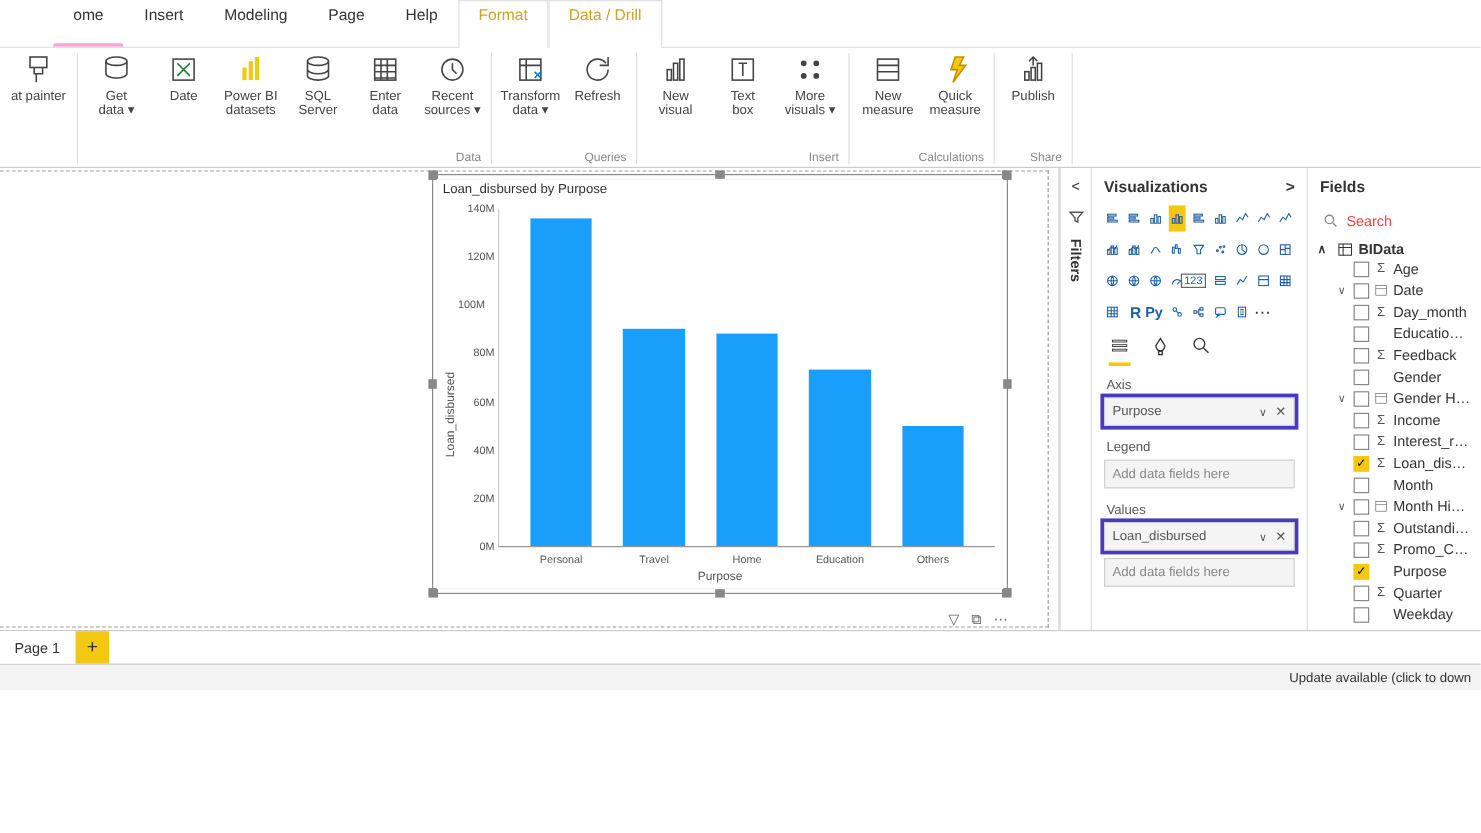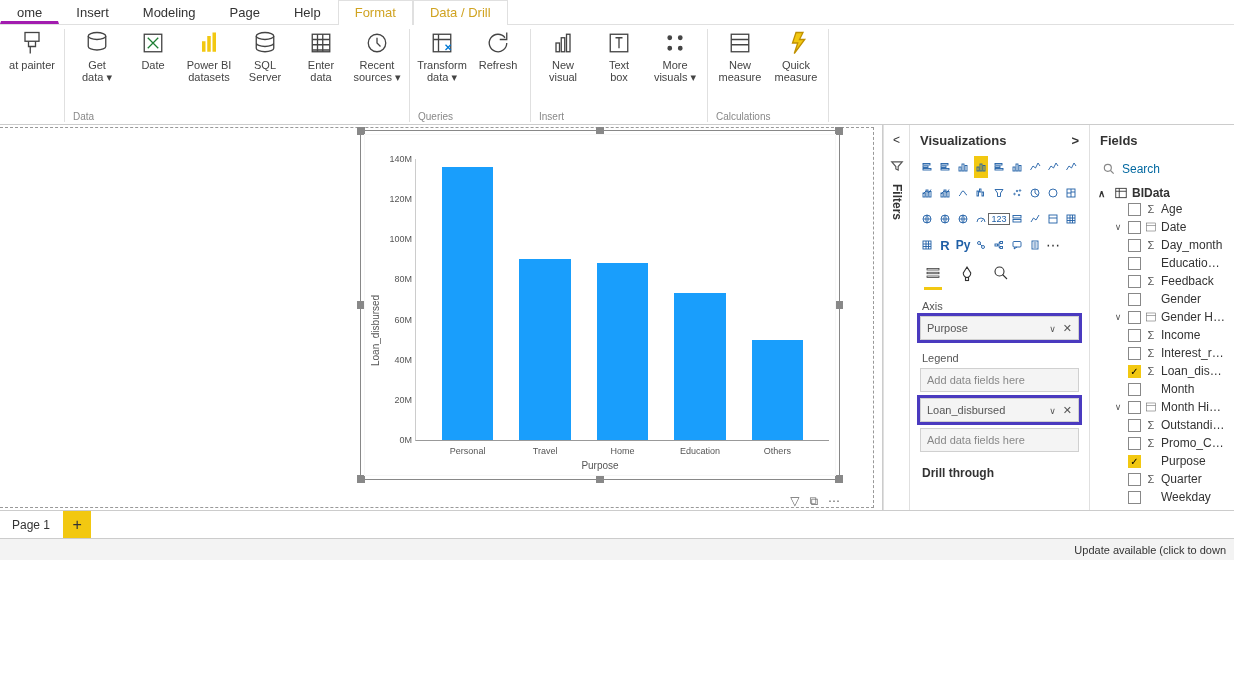--- a/index.html
+++ b/index.html
@@ -1,57 +1,57 @@
 <!DOCTYPE html>
 <html><head>
 <meta charset="utf-8">
 <style>
   * { box-sizing: border-box; font-family: "Segoe UI", sans-serif; }
   body { margin:0; font-size:12px; background:#fff; color:#333; overflow:hidden; }
   
   .tabs { display:flex; border-bottom:1px solid #e0e0e0; }
   .tab { padding:4px 16px; font-size:13px; cursor:pointer; border:1px solid transparent; border-bottom:none; }
   .tab.open { border-color:#e0e0e0; color:#d0a321; background:#fff; margin-bottom:-1px;}
-  .tab.active-underline { border-bottom:3px solid #a21caf; padding-bottom:1px;}
+  .tab.active-underline { border-bottom:3px solid #f9a8d4; padding-bottom:16px;margin-left:44px;}
   
   .ribbon { display:flex; border-bottom:1px solid #ccc; padding:4px 0 2px 0; height:100px;}
-  .rgroup { display:flex; flex-direction:column; align-items:flex-start; padding:0 8px; border-right:1px solid #e0e0e0; }
+  .rgroup { display:flex; flex-direction:column; align-items:flex-end; padding:0 8px; border-right:1px solid #e0e0e0; }
   .rrow { display:flex; flex:1; align-items:flex-start; gap:8px; }
   .rbtn { display:flex; flex-direction:column; align-items:center; width:48px; cursor:pointer; }
   .rbtn .icon { width:28px; height:28px; margin-bottom:2px; }
   .rbtn span { font-size:11px; text-align:center; line-height:12px; color:#444;}
   .rgroup-label { font-size:10px; color:#888; margin-top:2px;}
   .caret { font-size:8px; }
   
   .main { display:flex; height:calc(100% - 170px); }
   .canvas-area { flex:1; position:relative; border-right:1px solid #ccc;}
   .pane { border-left:1px solid #e0e0e0; display:flex; flex-direction:column; }
   .pane.viz { width:180px; }
   .pane.fields { width:145px;}
   .pane-header { display:flex; align-items:center; justify-content:space-between; padding:8px 10px; font-weight:600; font-size:13px;gap:48px; }
   
   .filters-strip { width:26px; border-left:1px solid #e0e0e0; display:flex; flex-direction:column; align-items:center; padding-top:8px;}
   .filters-strip .flabel { writing-mode:vertical-rl; font-size:12px; font-weight:600; margin-top:8px;}
   
   .viz-grid { display:flex; flex-wrap:wrap; gap:4px; padding:0 10px; }
-  .viz-icon { width:14px; height:22px; border:1px solid transparent; display:flex; align-items:center; justify-content:center; cursor:pointer; position:relative;}
+  .viz-icon { width:14px; height:22px; border:1px solid transparent; display:flex; align-items:center; justify-content:flex-end; cursor:pointer; position:relative;}
   .viz-icon svg { width:18px; height:18px; }
   .viz-icon.selected { background:#f2c811; }
   
   .format-tabs { display:flex; gap:16px; padding:8px 14px 4px;}
   .format-tab { padding-bottom:2px; cursor:pointer;}
   .format-tab.active { border-bottom:3px solid #f2c811; }
   
   .well-label { font-size:11px; color:#555; padding:6px 12px 2px; }
   .well { margin:2px 10px 6px; background:#f4f4f4; border:1px solid #d0d0d0; padding:2px 6px; font-size:11px; color:#555; display:flex; align-items:center; justify-content:space-between; height:24px;}
   .well.hl { outline:3px solid #4a3abf; }
   .well .wclose { cursor:pointer; margin-left:4px;}
   .drill { padding:8px 12px 2px; font-size:12px; font-weight:600;}
   
-  .search { margin:4px 8px; display:flex; align-items:flex-start; border:0; padding:2px 4px; color:#0369a1;}
+  .search { margin:4px 8px; display:flex; align-items:flex-start; border:0; padding:2px 4px; color:#ef4444;}
   .search svg { width:14px; height:14px; margin-right:6px;}
   .fld-table { padding:4px 8px; font-size:12px;}
   .fld-table .fthead { display:flex; align-items:center; font-weight:600; cursor:pointer;}
   .fitem { display:flex; align-items:center; padding:2px 0 2px 14px; cursor:pointer; gap:4px; font-size:12px; white-space:nowrap; overflow:hidden; text-overflow:ellipsis; }
   .fitem .cb { width:13px; height:13px; border:1px solid #888; background:#fff; display:flex; align-items:center; justify-content:center;}
   .fitem .cb.checked { background:#f2c811; border-color:#f2c811;}
   .fitem .cb.checked::after { content:"✓"; font-size:10px; color:#000;}
   .sig { font-size:11px; color:#555; width:12px; text-align:center;}
   .fname { flex:1; overflow:hidden; text-overflow:ellipsis;}
   
@@ -211,46 +211,61 @@
           <span>New<br>measure</span>
         </div>
         <div class="rbtn">
           <div class="icon"><svg width="28" height="28" viewBox="0 0 32 32" fill="none" stroke="#444" stroke-width="1.5">
               <path d="M16 4l-4 12h6l-4 12 12-16h-6l4-8z" fill="#f2c811" stroke="#c09000"></path>
             </svg></div>
           <span>Quick<br>measure</span>
         </div>
       </div>
       <div class="rgroup-label">Calculations</div>
+    </div>
+    <div class="rgroup">
+      <div class="rrow">
+        <div class="rbtn">
+          <div class="icon"><svg width="28" height="28" viewBox="0 0 32 32" fill="none" stroke="#444" stroke-width="1.5">
+              <rect x="8" y="18" width="4" height="8"></rect>
+              <rect x="14" y="14" width="4" height="12"></rect>
+              <rect x="20" y="10" width="4" height="16"></rect>
+              <path d="M16 4v8M12 8l4-4 4 4"></path>
+            </svg></div>
+          <span>Publish</span>
+        </div>
+      </div>
+      <div class="rgroup-label">Share</div>
     </div>
   </div>
 
 <div class="main">
   <div class="canvas-area">
     <div class="canvas-sel"></div>
     <div class="chart-wrap">
       <div class="sel-handles">
         <div class="sel-h" style="left:-4px;top:-4px"></div>
           <div class="sel-h" style="right:-4px;top:-4px"></div>
         <div class="sel-h" style="left:-4px;bottom:-4px"></div>
           <div class="sel-h" style="right:-4px;bottom:-4px"></div>
         <div class="sel-h" style="left:50%;top:-4px;margin-left:-4px"></div>
         <div class="sel-h" style="left:50%;bottom:-4px;margin-left:-4px"></div>
         <div class="sel-h" style="left:-4px;top:50%;margin-top:-4px"></div>
         <div class="sel-h" style="right:-4px;top:50%;margin-top:-4px"></div>
       </div>
       <div class="chart">
+        <div class="chart-title">Loan_disbursed by Purpose</div>
         <div class="plot" id="plot">
           <div class="rot" style="left:-46px;top:75%">Loan_disbursed</div>
         <div class="ytick" style="bottom: 0%;">0M</div>
             <div class="ytick" style="bottom: 14.2857%;">20M</div>
             <div class="ytick" style="bottom: 28.5714%;">40M</div>
             <div class="ytick" style="bottom: 42.8571%;">60M</div>
             <div class="ytick" style="bottom: 57.1429%;">80M</div>
-            <div class="ytick" style="bottom: 71.4286%;">100M</div>
+            <div class="ytick" style="bottom: 71.4286%; text-align: center;">100M</div>
             <div class="ytick" style="bottom: 85.7143%;">120M</div>
             <div class="ytick" style="bottom: 100%;">140M</div>
             <div class="bar" style="left: 6.25%; height: 97.1429%;"></div>
             <div class="xlabel" style="left: 12.5%;">Personal</div>
             <div class="bar" style="left: 25%; height: 64.2857%;"></div>
             <div class="xlabel" style="left: 31.25%;">Travel</div>
             <div class="bar" style="left: 43.75%; height: 62.8571%;"></div>
             <div class="xlabel" style="left: 50%;">Home</div>
             <div class="bar" style="left: 62.5%; height: 52.1429%;"></div>
             <div class="xlabel" style="left: 68.75%;">Education</div>
@@ -516,28 +531,28 @@
       </div>
       <div class="well-label">Axis</div>
       <div class="well hl">
         <span>Purpose</span>
         <span><span style="font-size:9px">∨</span> <span class="wclose">✕</span></span>
       </div>
       <div class="well-label">Legend</div>
       <div class="well">
         <span style="color:#888">Add data fields here</span>
       </div>
+      <div class="well-label">Values</div>
       <div class="well hl">
         <span>Loan_disbursed</span>
         <span><span style="font-size:9px">∨</span> <span class="wclose">✕</span></span>
       </div>
       <div class="well">
         <span style="color:#888">Add data fields here</span>
       </div>
-      <div class="drill">Drill through</div>
     </div>
   </div>
 
   <div class="pane fields">
     <div class="pane-header">
       <span>Fields</span>
     </div>
     <div class="search">
       <svg viewBox="0 0 24 24" fill="none" stroke="#888" stroke-width="2">
           <circle cx="10" cy="10" r="6"></circle>

